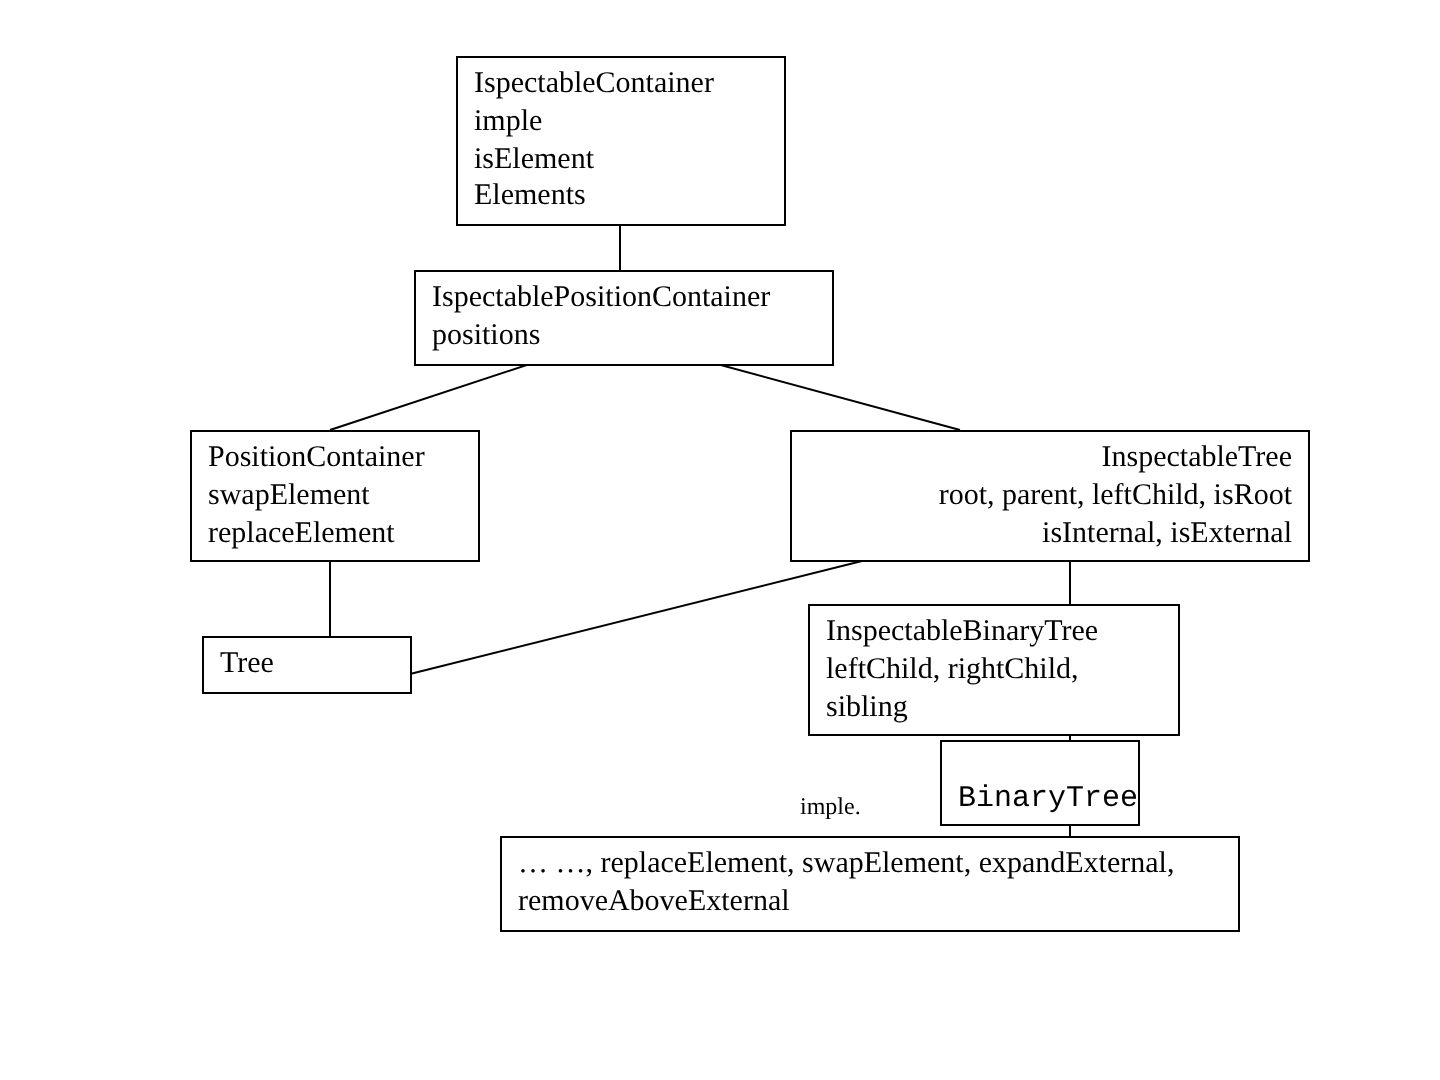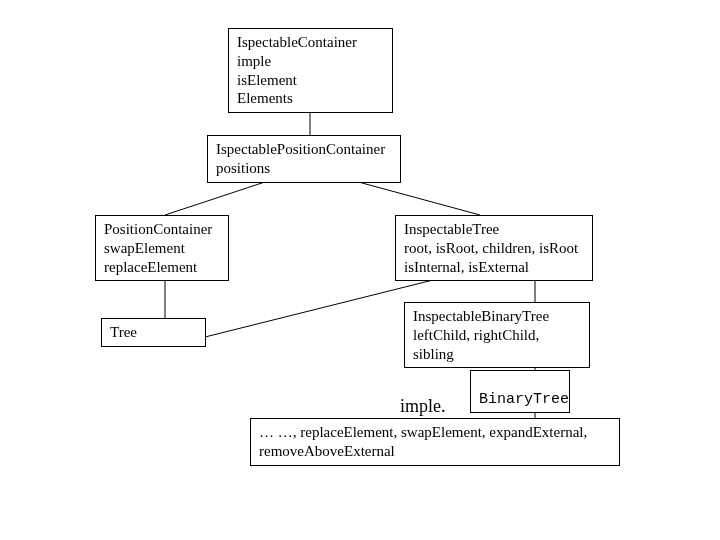--- a/index.html
+++ b/index.html
@@ -28,21 +28,21 @@
   svg {
     position: absolute;
     left: 0; top: 0;
     width: 720px; height: 540px;
     pointer-events: none;
   }
   line { stroke: #000; stroke-width: 1; }
   .label {
     position: absolute;
     background: transparent;
-    font-size: 18px;
+    font-size: 12px;
   }
 </style>
 </head>
 <body>
 
 <div class="stage">
 
   <svg>
 
     <line x1="310" y1="109" x2="310" y2="135"></line>
@@ -62,34 +62,34 @@
     <line x1="535" y1="394" x2="535" y2="418"></line>
   </svg>
 
   <div class="box" style="left:228px; top:28px; width:165px;">
     <div>IspectableContainer</div>
     <div>imple</div>
     <div>isElement</div>
     <div>Elements</div>
   </div>
 
-  <div class="box" style="left:207px; top:135px; width:194px;">
+  <div class="box" style="left:207px; top:135px; width:210px;">
     <div>IspectablePositionContainer</div>
     <div>positions</div>
   </div>
 
-  <div class="box" style="left:95px; top:215px; width:134px;">
+  <div class="box" style="left:95px; top:215px; width:145px;">
     <div>PositionContainer</div>
     <div>swapElement</div>
     <div>replaceElement</div>
   </div>
 
-  <div class="box" style="left:395px; top:215px; width:198px;">
+  <div class="box" style="left:395px; top:215px; width:260px;text-align:right;">
     <div>InspectableTree</div>
-    <div>root, isRoot, children, isRoot</div>
+    <div>root, parent, leftChild, isRoot</div>
     <div>isInternal, isExternal</div>
   </div>
 
   <div class="box" style="left:101px; top:318px; width:105px;">
     <div>Tree</div>
   </div>
 
   <div class="box" style="left:404px; top:302px; width:186px;">
     <div>InspectableBinaryTree</div>
     <div>leftChild, rightChild, sibling</div>

